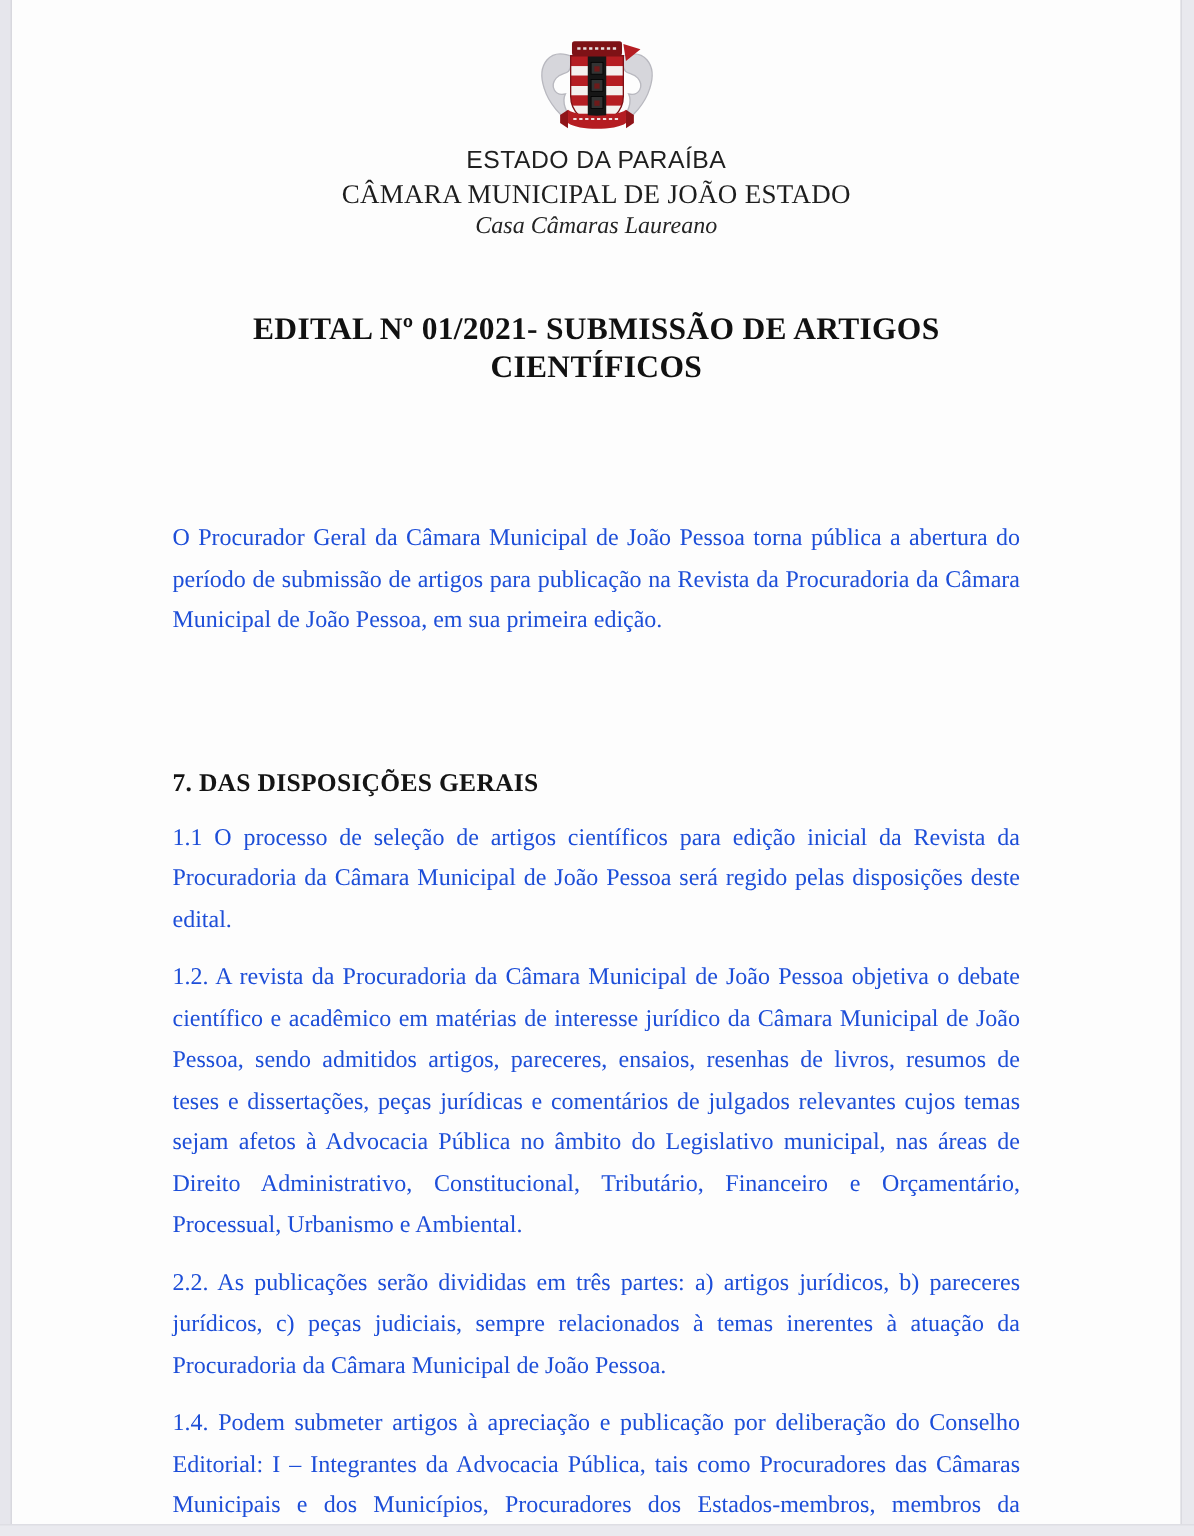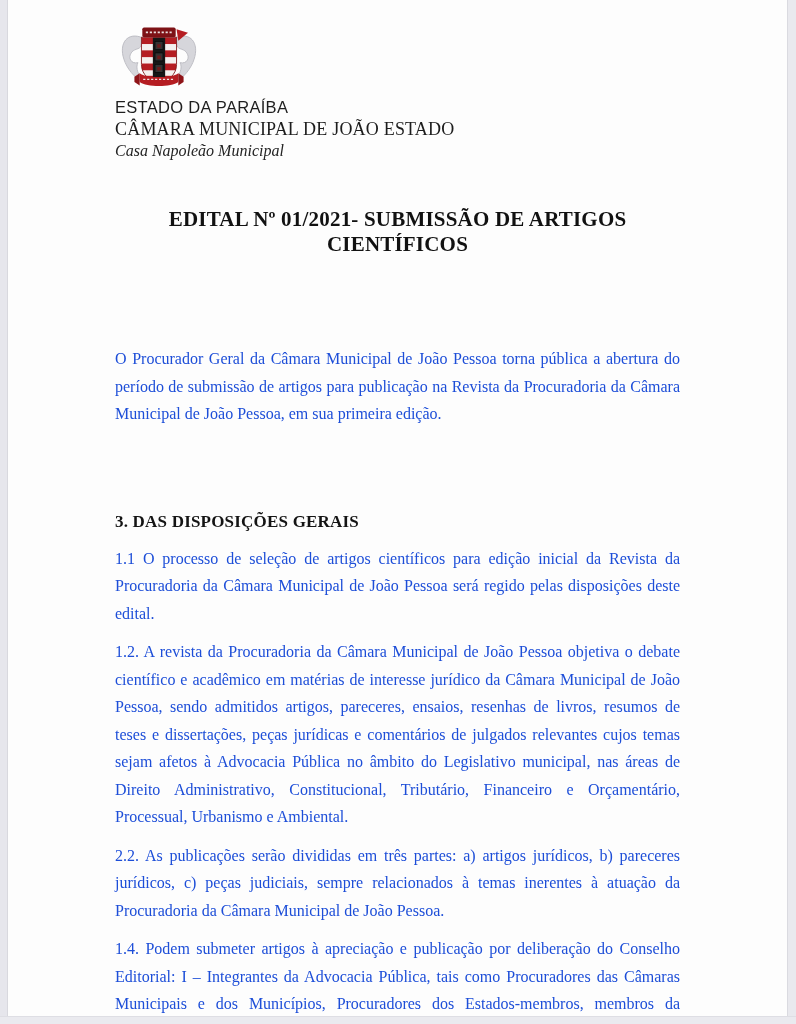--- a/index.html
+++ b/index.html
@@ -3,21 +3,21 @@
 <meta charset="utf-8">
 <style>
   html,body{margin:0;padding:0;}
   body{background:#dcdce2;font-family:"Liberation Serif","DejaVu Serif",serif;}
   .screen{position:relative;width:796px;height:1024px;background:#fdfdfd;overflow:hidden;margin:0 auto;}
   .edge{position:absolute;z-index:5;}
   .edge-left{left:0;top:0;width:7px;height:1024px;background:#e6e6ec;border-right:1px solid #d8d8de;}
   .edge-right{right:0;top:0;width:8px;height:1024px;background:#e9e9ee;border-left:1px solid #dadae0;}
   .edge-bottom{left:0;bottom:0;width:796px;height:7px;background:#eaeaef;border-top:1px solid #dedee4;}
   .page{position:relative;box-sizing:border-box;width:796px;height:1024px;padding:24px 116px 0 115px;color:#232323;}
-  header{ text-align:left; }
+  header{ text-align:center; }
   .crest{line-height:0;}
   .org1{font-family:"Liberation Sans","DejaVu Sans",sans-serif;font-size:16.5px;letter-spacing:.3px;color:#1f1f1f;margin-top:2px;}
   .org2{font-size:18px;letter-spacing:.2px;color:#1d1d1d;margin-top:2px;}
   .org3{font-size:16px;font-style:italic;color:#242424;margin-top:2px;}
   .title{margin:47px 0 0 0;text-align:center;font-size:21px;font-weight:bold;color:#111;letter-spacing:.2px;}
   .body{font-size:16px;line-height:27.5px;text-align:justify;margin:0 0 11px 0;hyphens:none;color:#1d4ed8;}
   .intro{margin-top:88px;}
   .section-heading{margin:84px 0 13px 0;font-size:17px;font-weight:bold;color:#141414;letter-spacing:.2px;}
 </style>
 </head>
@@ -66,28 +66,28 @@
           <path d="M30,15 H70 V46 C70,58 60,65 50,68 C40,65 30,58 30,46 Z" fill="none" stroke="#7e1216" stroke-width="1"></path>
 
           <path d="M22,60 L28,56 L28,70 L22,66 Z" fill="#8f1418"></path>
           <path d="M78,60 L72,56 L72,70 L78,66 Z" fill="#8f1418"></path>
           <path d="M28,56 C36,62 64,62 72,56 L72,66 C64,72 36,72 28,66 Z" fill="#b51d22"></path>
           <line x1="32" y1="63" x2="68" y2="63" stroke="#f0e2e2" stroke-width="1.5" stroke-dasharray="2.5 2"></line>
         </svg>
       </div>
       <div class="org1">ESTADO DA PARAÍBA</div>
       <div class="org2">CÂMARA MUNICIPAL DE JOÃO ESTADO</div>
-      <div class="org3">Casa Napoleão Municipal</div>
+      <div class="org3">Casa Câmaras Laureano</div>
     </header>
 
     <h1 class="title">EDITAL Nº 01/2021- SUBMISSÃO DE ARTIGOS CIENTÍFICOS</h1>
 
     <p class="body intro">O Procurador Geral da Câmara Municipal de João Pessoa torna pública a abertura do período de submissão de artigos para publicação na Revista da Procuradoria da Câmara Municipal de João Pessoa, em sua primeira edição.</p>
 
-    <h2 class="section-heading">3. DAS DISPOSIÇÕES GERAIS</h2>
+    <h2 class="section-heading">7. DAS DISPOSIÇÕES GERAIS</h2>
 
     <p class="body">1.1 O processo de seleção de artigos científicos para edição inicial da Revista da Procuradoria da Câmara Municipal de João Pessoa será regido pelas disposições deste edital.</p>
     <p class="body">1.2.  A revista da Procuradoria da Câmara Municipal de João Pessoa objetiva o debate científico e acadêmico em matérias de interesse jurídico da Câmara Municipal de João Pessoa, sendo admitidos artigos, pareceres, ensaios, resenhas de livros, resumos de teses e dissertações, peças jurídicas e comentários de julgados relevantes cujos temas sejam afetos à Advocacia Pública no âmbito do Legislativo municipal, nas áreas de Direito Administrativo, Constitucional, Tributário, Financeiro e Orçamentário, Processual, Urbanismo e Ambiental.</p>
     <p class="body">2.2.  As publicações serão divididas em três partes: a) artigos jurídicos, b) pareceres jurídicos, c) peças judiciais, sempre relacionados à temas inerentes à atuação da Procuradoria da Câmara Municipal de João Pessoa.</p>
     <p class="body">1.4. Podem submeter artigos à apreciação e publicação por deliberação do Conselho Editorial: I – Integrantes da Advocacia Pública, tais como Procuradores das Câmaras Municipais e dos Municípios, Procuradores dos Estados-membros, membros da Advocacia da União e Procuradores de Autarquias e 1 Fundações Públicas; II –</p>
 
   </div>
 </div>
 
 </body></html>

